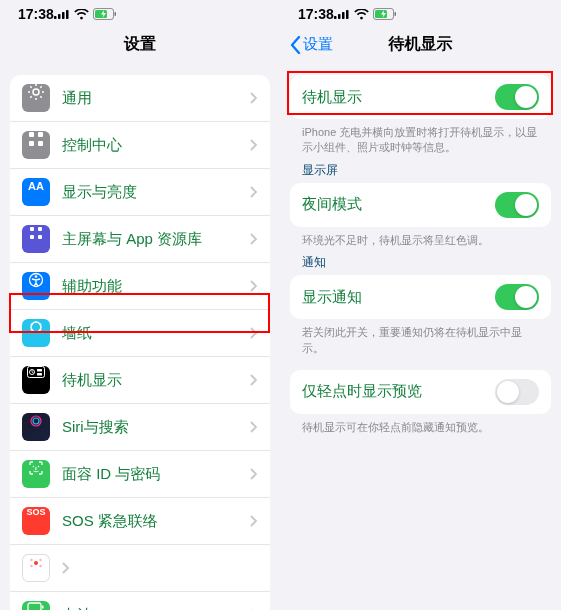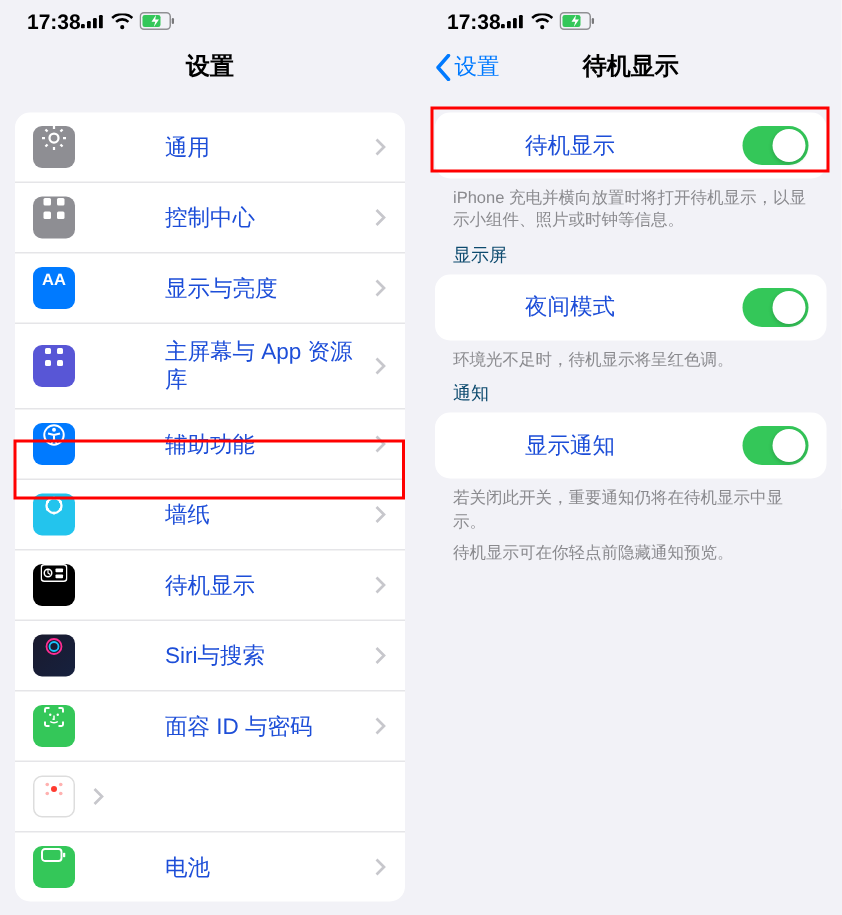--- a/index.html
+++ b/index.html
@@ -36,21 +36,21 @@
     .row {
       display: flex; align-items: center; padding: 9px 12px;
       border-bottom: 0.5px solid #e5e5e8; min-height: 40px;
     }
     .row:last-child { border-bottom: none; }
     .row-icon {
       width: 28px; height: 28px; border-radius: 6px;
       display: flex; align-items: flex-start; justify-content: center;
       margin-right: 12px; flex-shrink: 0;
     }
-    .row-label { flex: 1; font-size: 15px; color: #1d4ed8; margin-left: 48px; }
+    .row-label { flex: 1; font-size: 15px; color: #15803d; }
     .chevron { color: #c7c7cc; flex-shrink: 0; }
     .highlight-box {
       position: absolute; border: 2px solid #ff0000; pointer-events: none; z-index: 10;
     }
     .section-header {
       font-size: 12px; color: #0c4a6e; margin: 6px 22px 4px;
     }
     .section-footer {
       font-size: 11px; color: #8a8a8e; margin: 6px 22px 0; line-height: 1.4;
     }
@@ -231,20 +231,27 @@
               <circle cx="10.5" cy="6.5" r="0.8" fill="#fff"></circle>
               <path d="M8 7v2.5h-1M5.5 11c1 1 4 1 5 0" fill="none" stroke="#fff" stroke-width="1"></path>
             </svg>
           </div>
         <span class="row-label">面容 ID 与密码</span>
         <svg class="chevron" width="8" height="12" viewBox="0 0 8 12">
             <path d="M1 1l5 5-5 5" fill="none" stroke="currentColor" stroke-width="1.8"></path>
           </svg>
       </div>
 
+      <div class="row">
+        <div class="row-icon ic-sos">SOS</div>
+        <span class="row-label">SOS 紧急联络</span>
+        <svg class="chevron" width="8" height="12" viewBox="0 0 8 12">
+            <path d="M1 1l5 5-5 5" fill="none" stroke="currentColor" stroke-width="1.8"></path>
+          </svg>
+      </div>
 
       <div class="row">
         <div class="row-icon ic-exposure">
             <svg width="16" height="16" viewBox="0 0 16 16">
               <circle cx="8" cy="8" r="2" fill="#ff3b30"></circle>
               <circle cx="3.5" cy="5" r="1.2" fill="#ffb1b0"></circle>
               <circle cx="12.5" cy="5" r="1.2" fill="#ffb1b0"></circle>
               <circle cx="3.5" cy="11" r="1.2" fill="#ffb1b0"></circle>
               <circle cx="12.5" cy="11" r="1.2" fill="#ffb1b0"></circle>
             </svg>
@@ -325,17 +332,23 @@
 
     <div class="section-header">通知</div>
     <div class="group" style="margin-top:4px">
       <div class="row row-right">
         <span class="row-label">显示通知</span>
         <div class="toggle on"></div>
       </div>
     </div>
     <div class="section-footer">若关闭此开关，重要通知仍将在待机显示中显示。</div>
 
+    <div class="group" style="margin-top:14px">
+      <div class="row row-right">
+        <span class="row-label">仅轻点时显示预览</span>
+        <div class="toggle off"></div>
+      </div>
+    </div>
     <div class="section-footer">待机显示可在你轻点前隐藏通知预览。</div>
   </div>
 
   <div class="highlight-box" style="left:7px; top:71px; width:266px; height:44px;"></div>
 </div>
 
 </body></html>

